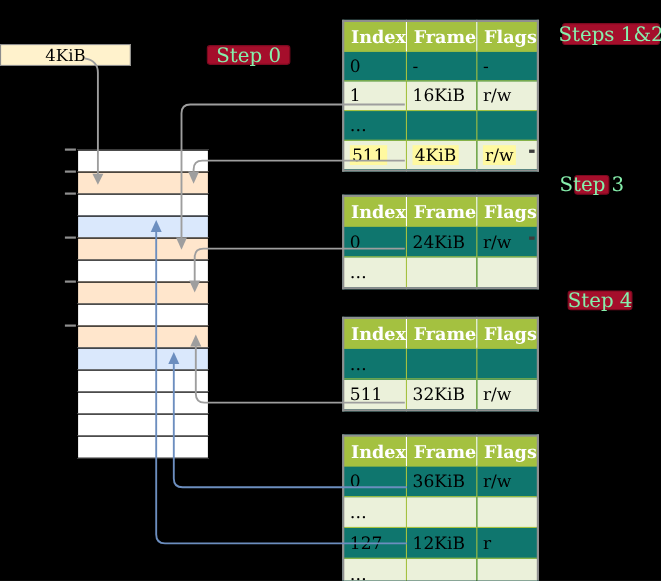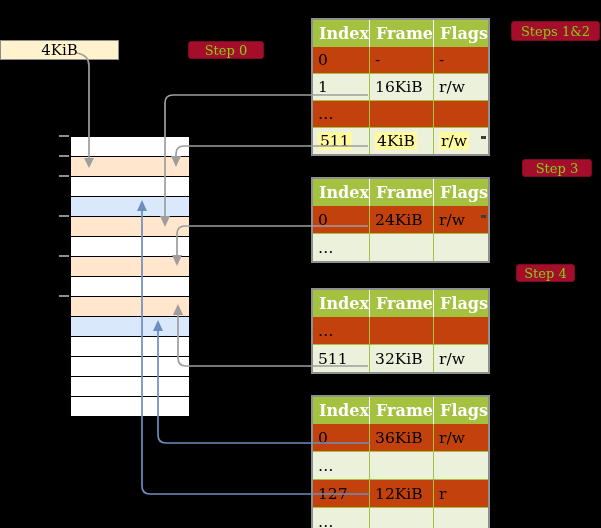--- a/index.html
+++ b/index.html
@@ -18,31 +18,31 @@
   .mrow[data-kind="pagetable"]{background:var(--orange);}
   .mrow[data-kind="data"]{background:var(--blue);}
   .tick{position:absolute;left:59px;width:10px;height:2px;background:var(--outer);z-index:1;}
 
   
   .kbox{position:absolute;left:0;top:40px;width:119px;height:20px;background:var(--cream);
         border:1px solid #8c8c8c;box-sizing:border-box;display:flex;align-items:center;
         justify-content:center;font-size:15px;color:#000;z-index:2;}
 
   
-  .steplabel{position:absolute;background:var(--red);color:#84cc16;font-size:13px;
+  .steplabel{position:absolute;background:var(--red);color:#86efac;font-size:18px;
         display:flex;align-items:center;justify-content:center;border-radius:3px;
         border:1px solid var(--redborder);box-sizing:border-box;z-index:2;white-space:nowrap;}
   #lab-step0{left:188px;top:41px;width:76px;height:18px;}
   #lab-steps12{left:511px;top:21px;width:89px;height:20px;}
-  #lab-step3{left:522px;top:159px;width:70px;height:18px;}
+  #lab-step3{left:522px;top:159px;width:32px;height:18px;}
   #lab-step4{left:516px;top:264px;width:59px;height:18px;align-items:center;}
 
   
   .ptable{position:absolute;left:311px;border-collapse:collapse;table-layout:fixed;
-          background:#c2410c;z-index:2;border:2px solid var(--outer);}
+          background:#0f766e;z-index:2;border:2px solid var(--outer);}
   .ptable th{background:var(--olive);color:#ffffff;font-weight:bold;font-size:16px;
           text-align:left;padding:0 0 0 6px;height:26px;border-left:1.5px solid #ffffff;}
   .ptable th:first-child{border-left:none;}
   .ptable td{border:1.5px solid var(--olive);padding:0 0 0 5px;height:26px;
           font-size:15.5px;color:#000;overflow:hidden;white-space:nowrap;}
   .t2 td,.t3 td,.t4 td{height:27px;}
   tr[data-shaded="true"] td{background:var(--rowgreen);}
   .ct[data-hl="true"]{background:var(--hl);padding:0 2px;}
   #table1{top:18px;} #table2{top:177px;} #table3{top:288px;} #table4{top:395px;}
 

